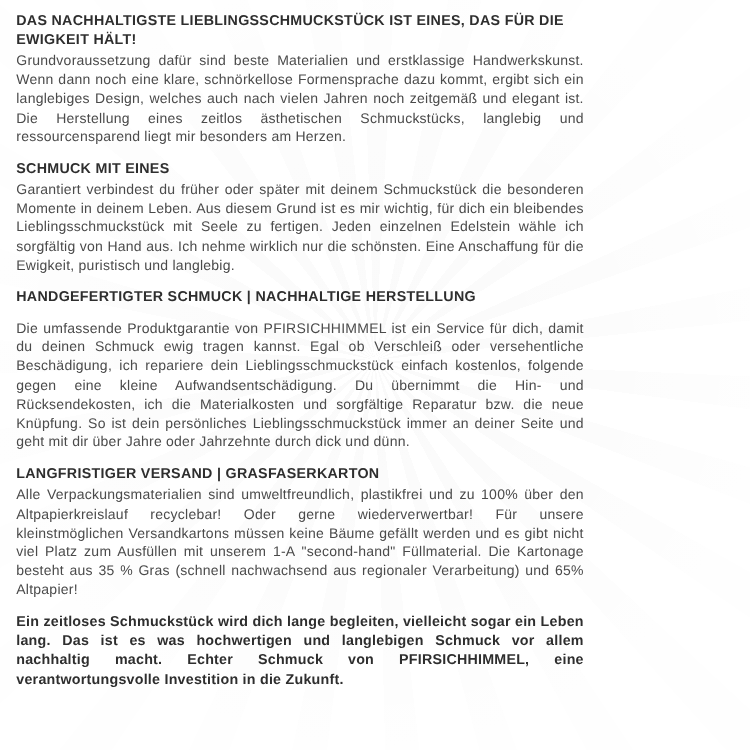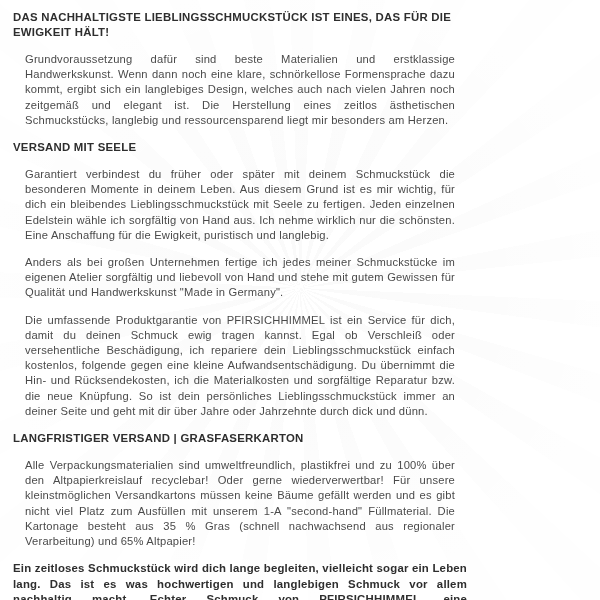--- a/index.html
+++ b/index.html
@@ -53,21 +53,21 @@
     line-height: 15px;
     margin: 0 0 2px 0;
     text-align: left;
   }
   .section-body {
     font-size: 11.2px;
     line-height: 15.2px;
     color: #4a4a4a;
     letter-spacing: 0.2px;
     text-align: justify;
-    margin: 12px;
+    margin: 0;
   }
   .closing-paragraph {
     font-size: 11.4px;
     line-height: 15.4px;
     font-weight: bold;
     color: #2e2e2e;
     letter-spacing: 0.2px;
     text-align: justify;
     margin: 4px 0 0 0;
   }
@@ -79,26 +79,26 @@
 <div class="watermark-fade"></div>
 
 <div class="content">
 
   <div class="section">
     <h2 class="section-heading">DAS NACHHALTIGSTE LIEBLINGSSCHMUCKSTÜCK IST EINES, DAS FÜR DIE EWIGKEIT HÄLT!</h2>
     <p class="section-body">Grundvoraussetzung dafür sind beste Materialien und erstklassige Handwerkskunst. Wenn dann noch eine klare, schnörkellose Formensprache dazu kommt, ergibt sich ein langlebiges Design, welches auch nach vielen Jahren noch zeitgemäß und elegant ist. Die Herstellung eines zeitlos ästhetischen Schmuckstücks, langlebig und ressourcensparend liegt mir besonders am Herzen.</p>
   </div>
 
   <div class="section">
-    <h2 class="section-heading">VERSAND MIT SEELE</h2>
+    <h2 class="section-heading">SCHMUCK MIT EINES</h2>
     <p class="section-body">Garantiert verbindest du früher oder später mit deinem Schmuckstück die besonderen Momente in deinem Leben. Aus diesem Grund ist es mir wichtig, für dich ein bleibendes Lieblingsschmuckstück mit Seele zu fertigen. Jeden einzelnen Edelstein wähle ich sorgfältig von Hand aus. Ich nehme wirklich nur die schönsten. Eine Anschaffung für die Ewigkeit, puristisch und langlebig.</p>
   </div>
 
   <div class="section">
-    <p class="section-body">Anders als bei großen Unternehmen fertige ich jedes meiner Schmuckstücke im eigenen Atelier sorgfältig und liebevoll von Hand und stehe mit gutem Gewissen für Qualität und Handwerkskunst "Made in Germany".</p>
+    <h2 class="section-heading">HANDGEFERTIGTER SCHMUCK | NACHHALTIGE HERSTELLUNG</h2>
   </div>
 
   <div class="section">
     <p class="section-body">Die umfassende Produktgarantie von PFIRSICHHIMMEL ist ein Service für dich, damit du deinen Schmuck ewig tragen kannst. Egal ob Verschleiß oder versehentliche Beschädigung, ich repariere dein Lieblingsschmuckstück einfach kostenlos, folgende gegen eine kleine Aufwandsentschädigung. Du übernimmt die Hin- und Rücksendekosten, ich die Materialkosten und sorgfältige Reparatur bzw. die neue Knüpfung. So ist dein persönliches Lieblingsschmuckstück immer an deiner Seite und geht mit dir über Jahre oder Jahrzehnte durch dick und dünn.</p>
   </div>
 
   <div class="section">
     <h2 class="section-heading">LANGFRISTIGER VERSAND | GRASFASERKARTON</h2>
     <p class="section-body">Alle Verpackungsmaterialien sind umweltfreundlich, plastikfrei und zu 100% über den Altpapierkreislauf recyclebar! Oder gerne wiederverwertbar! Für unsere kleinstmöglichen Versandkartons müssen keine Bäume gefällt werden und es gibt nicht viel Platz zum Ausfüllen mit unserem 1-A "second-hand" Füllmaterial. Die Kartonage besteht aus 35 % Gras (schnell nachwachsend aus regionaler Verarbeitung) und 65% Altpapier!</p>
   </div>

